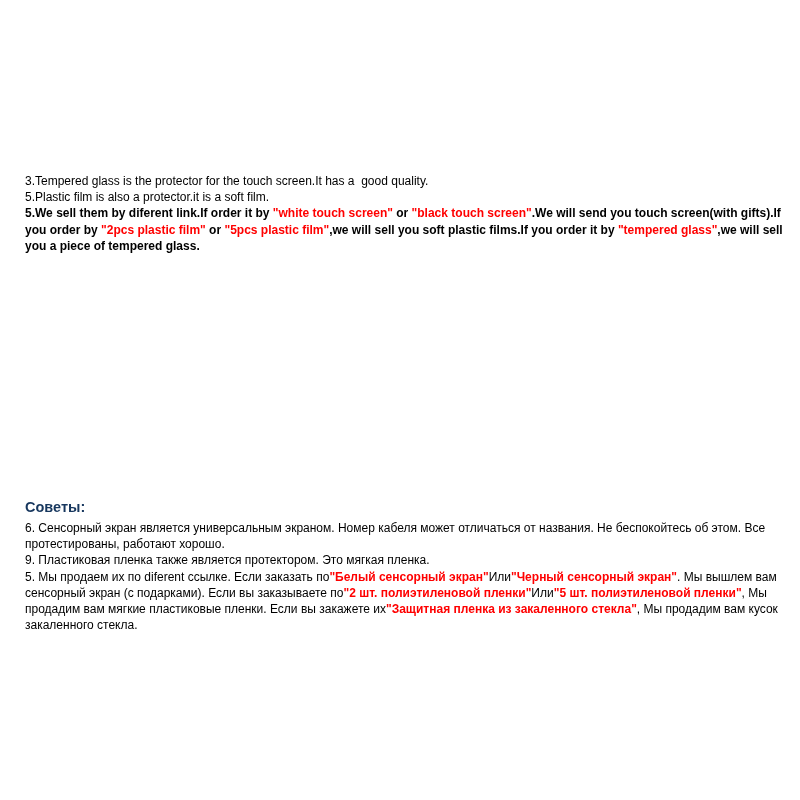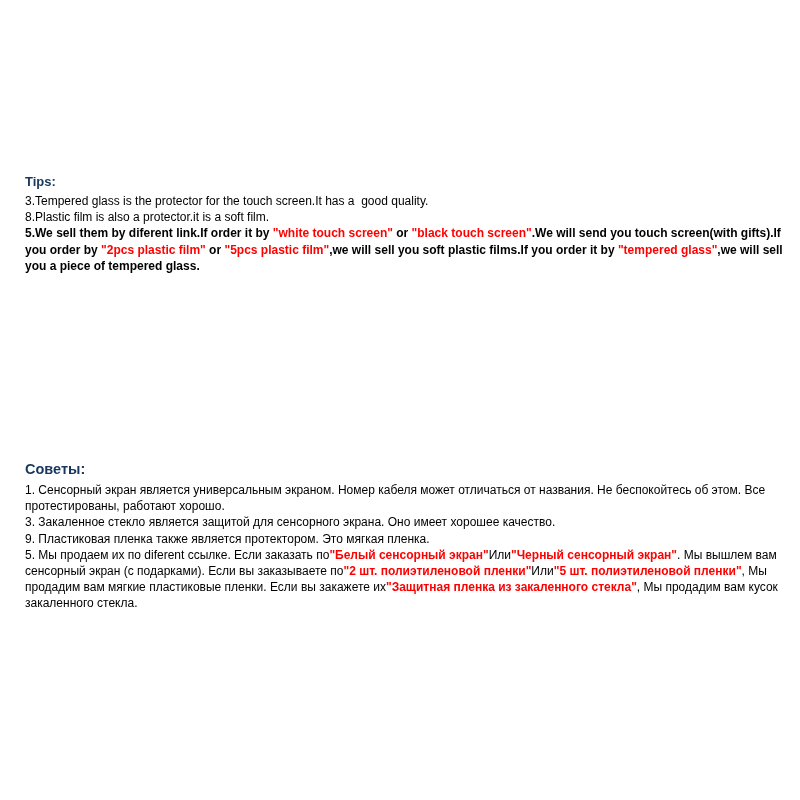--- a/index.html
+++ b/index.html
@@ -6,52 +6,50 @@
   html, body { width: 800px; height: 800px; }
   body {
     background: #ffffff;
     font-family: "Liberation Sans", "DejaVu Sans", sans-serif;
     position: relative;
     overflow: hidden;
   }
   .page { position: absolute; inset: 0; background: #ffffff; }
 
   .section-en { position: absolute; left: 25px; top: 173px; width: 760px; }
-  .section-ru { position: absolute; left: 25px; top: 460px; width: 758px; }
+  .section-ru { position: absolute; left: 25px; top: 498px; width: 758px; }
 
   .heading { color: #17375e; font-weight: bold; }
   .section-en .heading { font-size: 13px; line-height: 17px; margin-bottom: 3px; }
   .section-ru .heading { font-size: 14.5px; line-height: 18px; margin-bottom: 4px; }
 
   .line {
     font-size: 12px;
     line-height: 16.2px;
     color: #000000;
     white-space: pre-wrap;
   }
   .line.bold { font-weight: bold; }
   .seg-red { color: #ff0000; font-weight: bold; }
 </style>
 </head>
 <body>
 
 <div class="page">
 
   <section class="section-en">
-    <h2 class="heading">Tips:</h2>
     <div>
         <p class="line"><span class="">3.Tempered glass is the protector for the touch screen.It has a  good quality.</span></p>
-        <p class="line"><span class="">8.Plastic film is also a protector.it is a soft film.</span></p>
+        <p class="line"><span class="">5.Plastic film is also a protector.it is a soft film.</span></p>
         <p class="line bold"><span class="">5.We sell them by diferent link.If order it by </span><span class="seg-red">"white touch screen"</span><span class=""> or </span><span class="seg-red">"black touch screen"</span><span class="">.We will send you touch screen(with gifts).If you order by </span><span class="seg-red">"2pcs plastic film"</span><span class=""> or </span><span class="seg-red">"5pcs plastic film"</span><span class="">,we will sell you soft plastic films.If you order it by </span><span class="seg-red">"tempered glass"</span><span class="">,we will sell you a piece of tempered glass.</span></p>
       </div>
   </section>
 
   <section class="section-ru">
     <h2 class="heading">Советы:</h2>
     <div>
-        <p class="line"><span class="">1. Сенсорный экран является универсальным экраном. Номер кабеля может отличаться от названия. Не беспокойтесь об этом. Все протестированы, работают хорошо.</span></p>
-        <p class="line"><span class="">3. Закаленное стекло является защитой для сенсорного экрана. Оно имеет хорошее качество.</span></p>
+        <p class="line"><span class="">6. Сенсорный экран является универсальным экраном. Номер кабеля может отличаться от названия. Не беспокойтесь об этом. Все протестированы, работают хорошо.</span></p>
         <p class="line"><span class="">9. Пластиковая пленка также является протектором. Это мягкая пленка.</span></p>
         <p class="line"><span class="">5. Мы продаем их по diferent ссылке. Если заказать по</span><span class="seg-red">"Белый сенсорный экран"</span><span class="">Или</span><span class="seg-red">"Черный сенсорный экран"</span><span class="">. Мы вышлем вам сенсорный экран (с подарками). Если вы заказываете по</span><span class="seg-red">"2 шт. полиэтиленовой пленки"</span><span class="">Или</span><span class="seg-red">"5 шт. полиэтиленовой пленки"</span><span class="">, Мы продадим вам мягкие пластиковые пленки. Если вы закажете их</span><span class="seg-red">"Защитная пленка из закаленного стекла"</span><span class="">, Мы продадим вам кусок закаленного стекла.</span></p>
       </div>
   </section>
 
 </div>
 
 </body></html>

